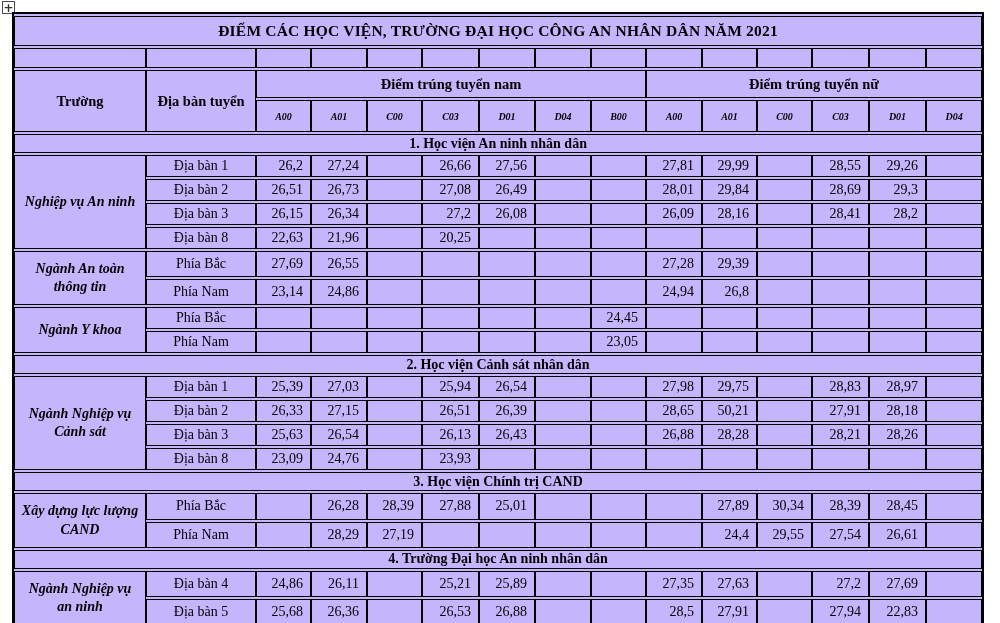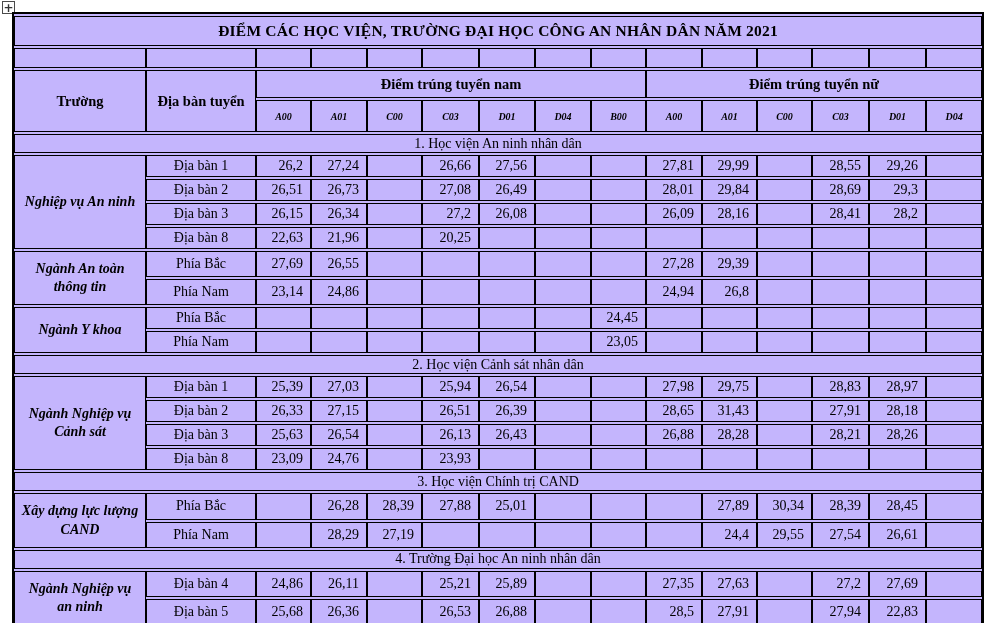--- a/index.html
+++ b/index.html
@@ -23,21 +23,21 @@
   }
   th,td{
     border:1px solid #000;padding:0 2px;text-align:center;vertical-align:middle;
     overflow:hidden;box-sizing:border-box;font-weight:normal;
   }
   .title-row th{height:30px;font-size:15.5px;font-weight:bold;letter-spacing:.2px;}
   .spacer-row td{height:20px;}
   .group-row th{height:28px;font-size:14.5px;font-weight:bold;}
   .corner-th{font-size:14.5px;font-weight:bold;}
   .codes-row th{height:32px;font-size:10px;font-weight:bold;font-style:italic;}
-  .section-cell{height:19px;font-size:14px;font-weight:normal;}
+  .section-cell{height:19px;font-size:14px;font-weight:bold;}
   .school-cell{font-size:14px;font-weight:bold;font-style:italic;line-height:1.3;padding:8px 6px;}
   .area-cell{font-size:14px;height:22px;}
   .score-cell{font-size:14px;text-align:right;padding-right:7px;}
 </style>
 </head>
 <body>
 
 <div class="page">
 
   <div class="table-handle">
@@ -263,21 +263,21 @@
         <tr class="data-row">
           <td class="area-cell">Địa bàn 2</td>
           <td class="score-cell">26,33</td>
           <td class="score-cell">27,15</td>
           <td class="score-cell"></td>
           <td class="score-cell">26,51</td>
           <td class="score-cell">26,39</td>
           <td class="score-cell"></td>
           <td class="score-cell"></td>
           <td class="score-cell">28,65</td>
-          <td class="score-cell">31,43</td>
+          <td class="score-cell">50,21</td>
           <td class="score-cell"></td>
           <td class="score-cell">27,91</td>
           <td class="score-cell">28,18</td>
           <td class="score-cell"></td>
         </tr>
         <tr class="data-row">
           <td class="area-cell">Địa bàn 3</td>
           <td class="score-cell">25,63</td>
           <td class="score-cell">26,54</td>
           <td class="score-cell"></td>

